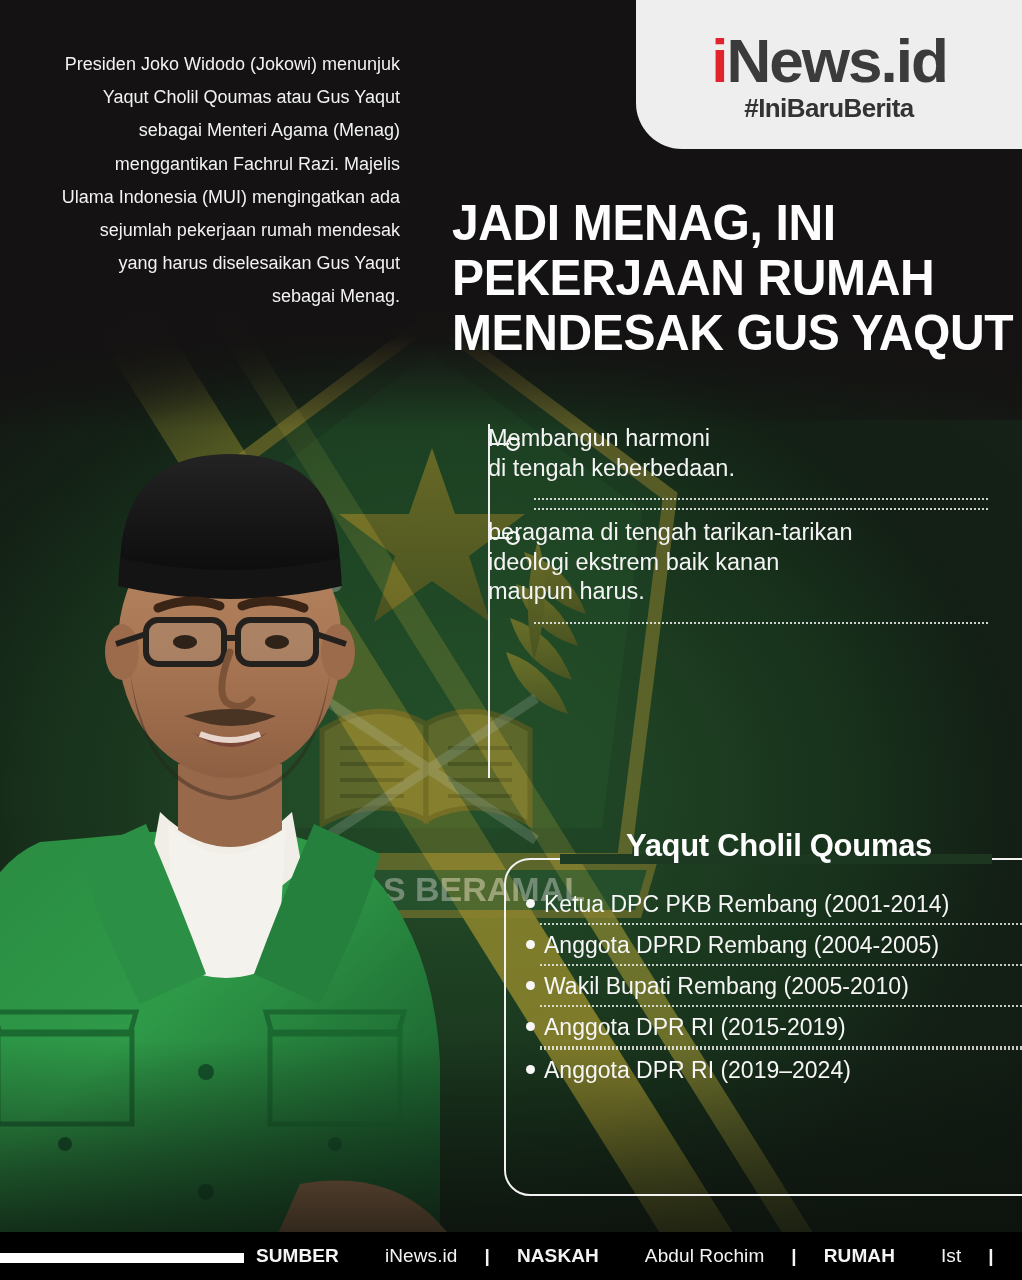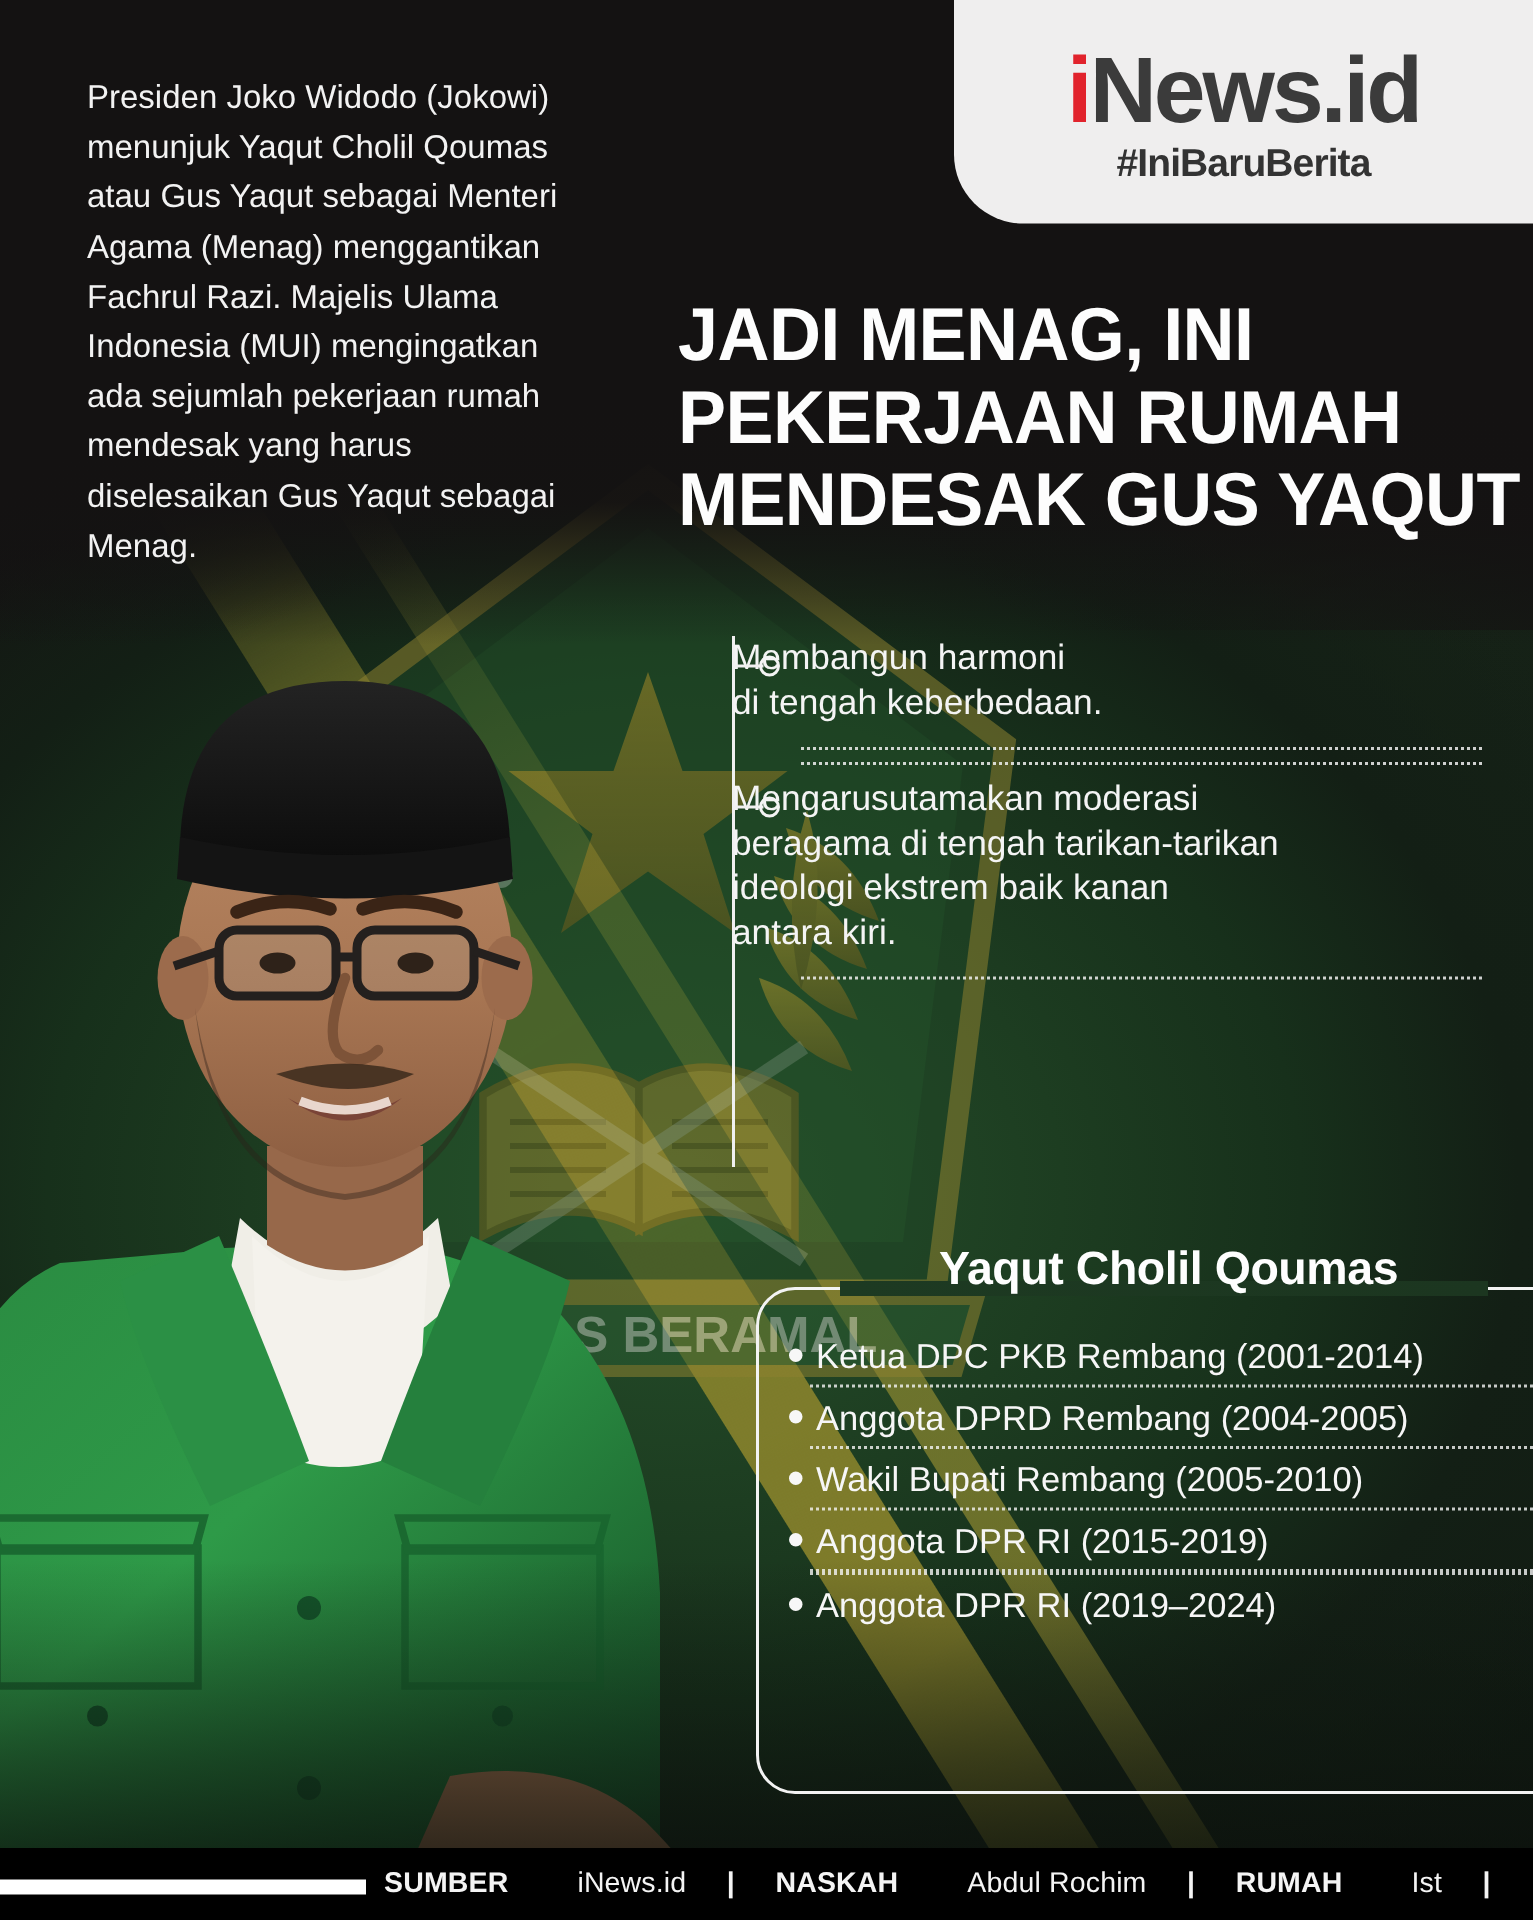--- a/index.html
+++ b/index.html
@@ -101,22 +101,23 @@
     font-size:26px; font-weight:bold; letter-spacing:-0.6px;
     color:#333; 
   }
 
   
   .intro {
     position:absolute;
     left:58px; top:48px; width:342px;
     z-index:25;
     color:#f2f2f2;
-    font-size:22px;
+    font-size:18px;
     line-height:33.2px;
+    text-align:right;
   }
 
   
   .headline {
     position:absolute;
     left:452px; top:196px; width:552px;
     z-index:25;
     color:#fdfdfd;
     font-family:"Liberation Sans Narrow","Liberation Sans",sans-serif;
     font-weight:bold;
@@ -439,24 +440,23 @@
     <div class="dotted"></div>
 
     <div class="dotted"></div>
 
     <div class="task">
       <div class="marker">
         <div class="stub"></div>
           <div class="ring"></div>
       </div>
       <div class="txt">
-        <div>Mengarusutamakan moderasi</div>
         <div>beragama di tengah tarikan-tarikan</div>
         <div>ideologi ekstrem baik kanan</div>
-        <div>antara kiri.</div>
+        <div>maupun harus.</div>
       </div>
     </div>
     <div class="dotted"></div>
   </div>
 
   <div class="card">
     <div class="card-frame"></div>
     <div class="title-mask"></div>
     <div class="card-title-wrap">
       <div class="card-title">Yaqut Cholil Qoumas</div>

